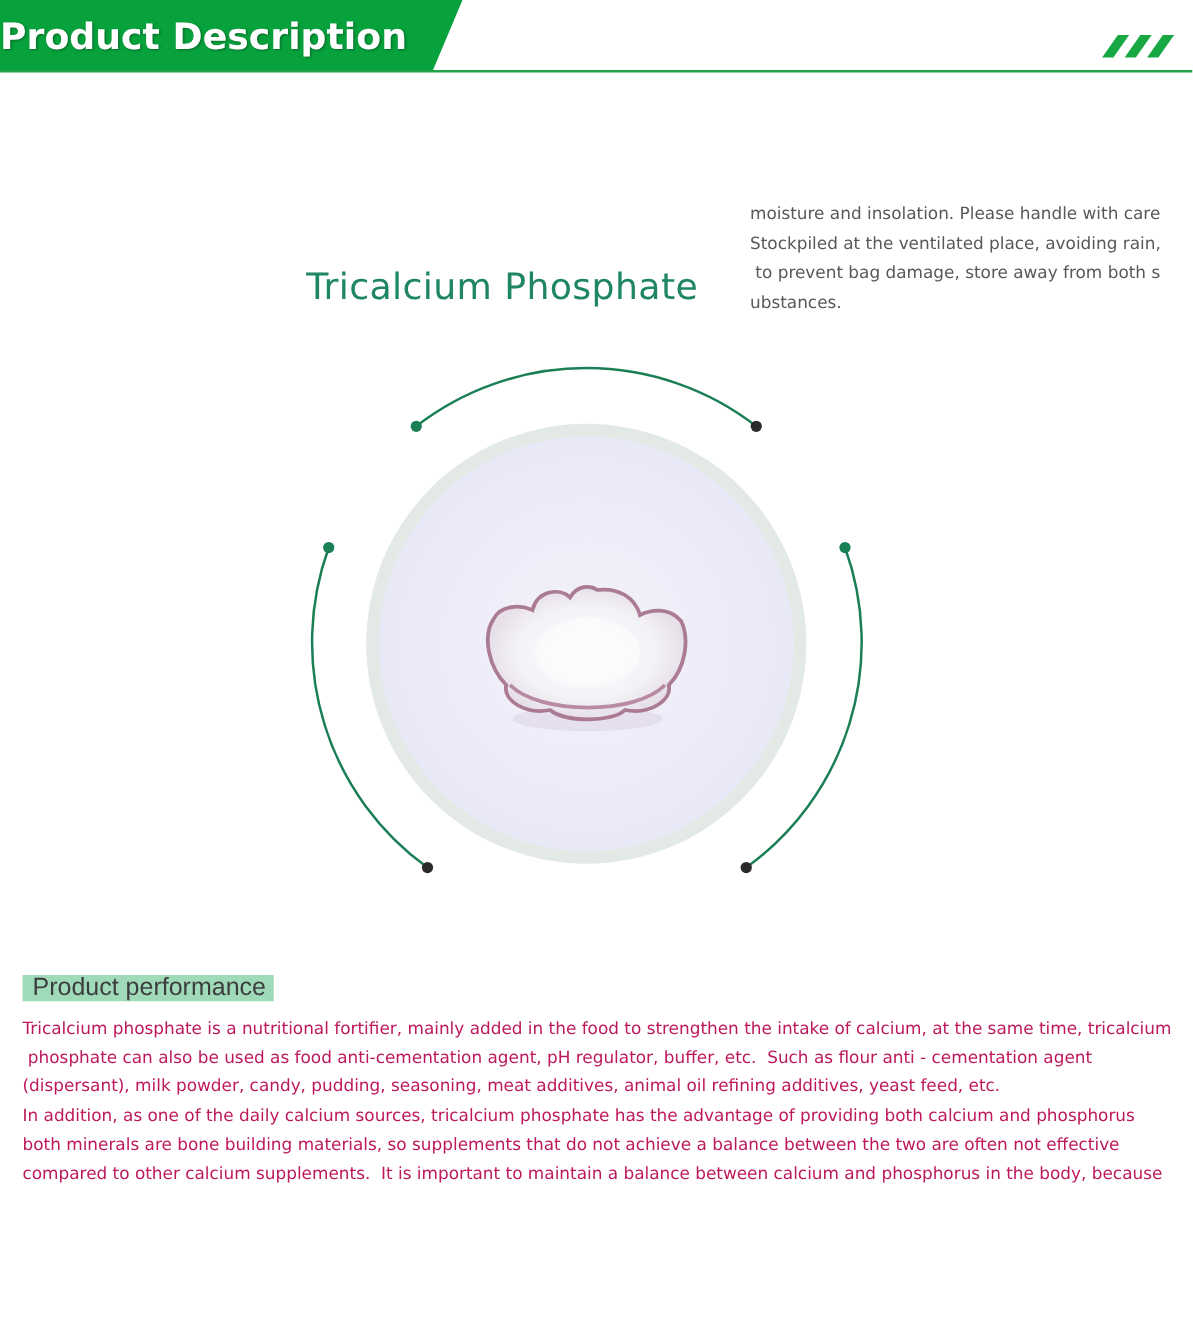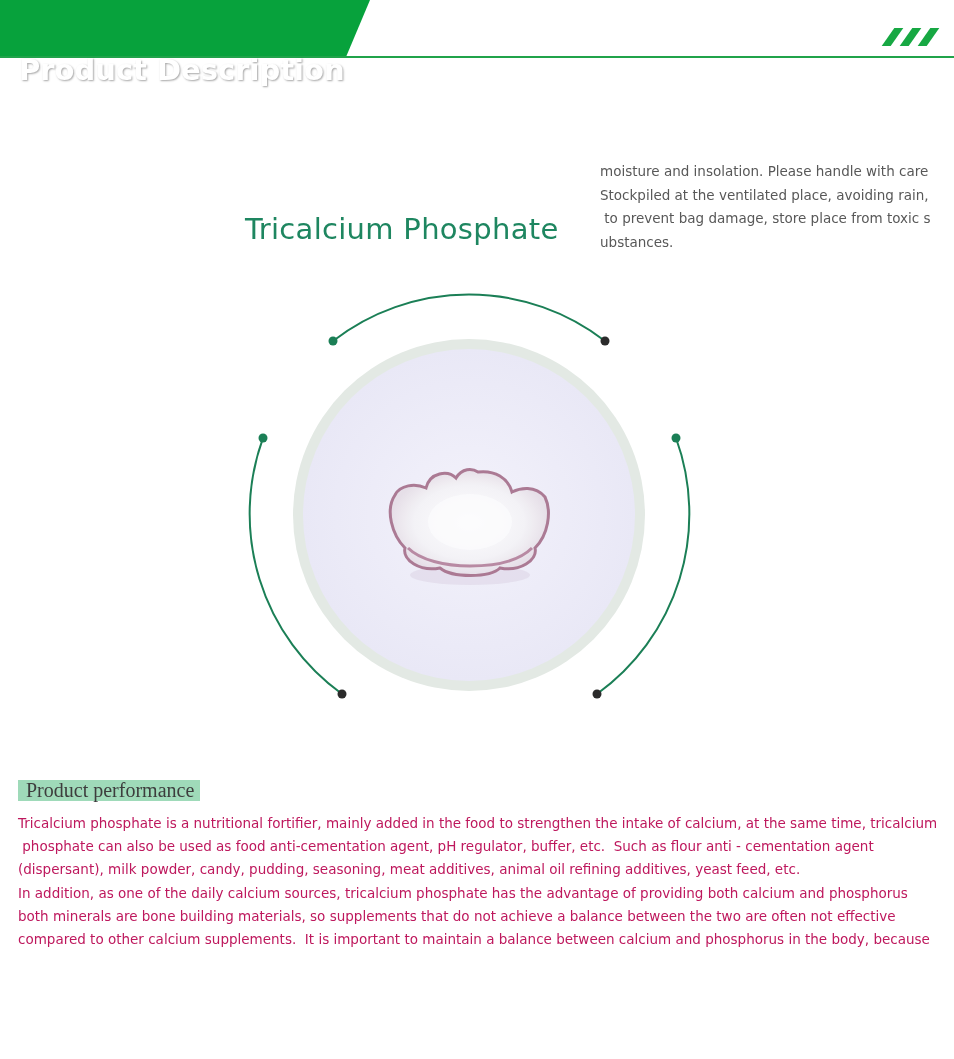--- a/index.html
+++ b/index.html
@@ -1,32 +1,32 @@
 <!DOCTYPE html>
 <html><head>
   <meta charset="utf-8">
   <style>
     html, body { margin: 0; padding: 0; background: #ffffff; }
     body { width: 954px; height: 1059px; position: relative; overflow: hidden; font-family: "DejaVu Sans", sans-serif; }
     .header { position: absolute; left: 0; top: 0; width: 954px; height: 60px; }
     .header-band { position: absolute; left: 0; top: 0; width: 370px; height: 57px; background: #07a23c;
       clip-path: polygon(0 0, 370px 0, 346px 57px, 0 57px); }
     .header-rule { position: absolute; left: 0; top: 56px; width: 954px; height: 2px; background: #20a34a; }
-    .header-title { position: absolute; left: 19px; top: 12px; font-family: "DejaVu Sans", sans-serif; font-weight: bold;
-      font-size: 29px; color: #ffffff; letter-spacing: 0px; text-shadow: 1px 1px 2px rgba(0,0,0,0.35); white-space: nowrap; margin-top: 41px; }
+    .header-title { position: absolute; left: 0; top: 12px; font-family: "DejaVu Sans", sans-serif; font-weight: bold;
+      font-size: 29px; color: #ffffff; letter-spacing: 0px; text-shadow: 1px 1px 2px rgba(0,0,0,0.35); white-space: nowrap; }
     .slashes { position: absolute; left: 882px; top: 28px; width: 60px; height: 20px; }
     .slash { position: absolute; top: 0; width: 9px; height: 18px; background: #17a843; transform: skewX(-35deg); }
     .product-name { position: absolute; left: 245px; top: 212px; font-size: 29px; color: #1e8660;
       font-family: "DejaVu Sans", sans-serif; white-space: nowrap; letter-spacing: 0.3px; text-align: right; }
     .storage { position: absolute; left: 600px; top: 160px; width: 350px; font-size: 13.5px; line-height: 23.5px;
       color: #585858; font-family: "DejaVu Sans", sans-serif; }
     .storage span { display: block; white-space: pre; }
     .graphic { position: absolute; left: 0; top: 0; width: 954px; height: 760px; }
     .perf-heading { position: absolute; left: 18px; top: 780px; height: 21px; padding: 0 6px 0 8px;
-      background: #9fdab9; font-size: 20px; line-height: 21px; color: #3d3d3d; font-family: Liberation Serif, serif; white-space: nowrap; }
+      background: #9fdab9; font-size: 20px; line-height: 21px; color: #3d3d3d; font-family: Liberation Sans, sans-serif; white-space: nowrap; }
     .perf-body { position: absolute; left: 18px; top: 812px; width: 936px; font-size: 13.5px; line-height: 23.2px;
       color: #be185d; font-family: "DejaVu Sans", sans-serif; }
     .perf-body span { display: block; white-space: pre; }
   </style>
 </head>
 <body>
 
 <div class="header">
   <div class="header-band"></div>
   <div class="header-rule"></div>
@@ -36,21 +36,21 @@
     <div class="slash" style="left:24px;"></div>
     <div class="slash" style="left:42px;"></div>
   </div>
 </div>
 
 <div class="product-name">Tricalcium Phosphate</div>
 
 <div class="storage">
   <span>moisture and insolation. Please handle with care</span>
   <span>Stockpiled at the ventilated place, avoiding rain,</span>
-  <span> to prevent bag damage, store place from toxic s</span>
+  <span> to prevent bag damage, store away from both s</span>
   <span>ubstances.</span>
 </div>
 
 <svg class="graphic" viewBox="0 0 954 760" width="954" height="760" xmlns="http://www.w3.org/2000/svg">
   <defs>
     <radialGradient id="disc" cx="50%" cy="50%" r="50%">
       <stop offset="0%" stop-color="#f3f2fb"></stop>
       <stop offset="100%" stop-color="#e9e8f6"></stop>
     </radialGradient>
     <radialGradient id="powder" cx="50%" cy="50%" r="50%">

